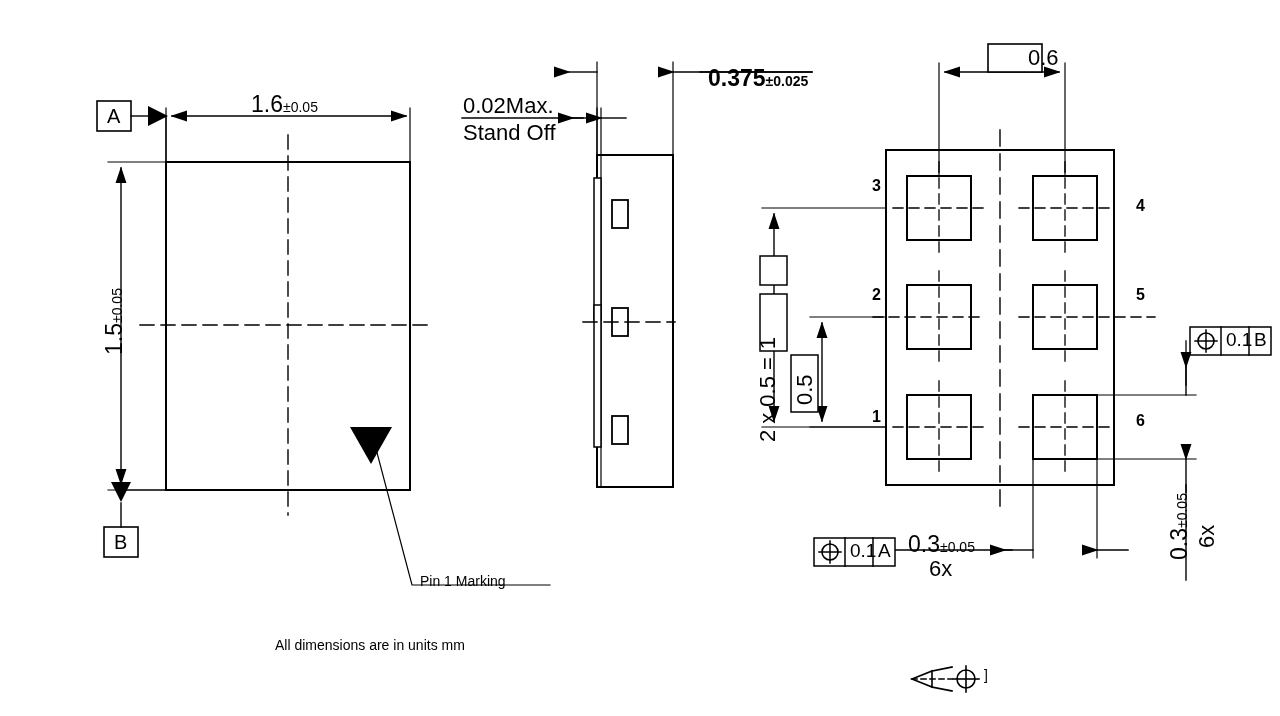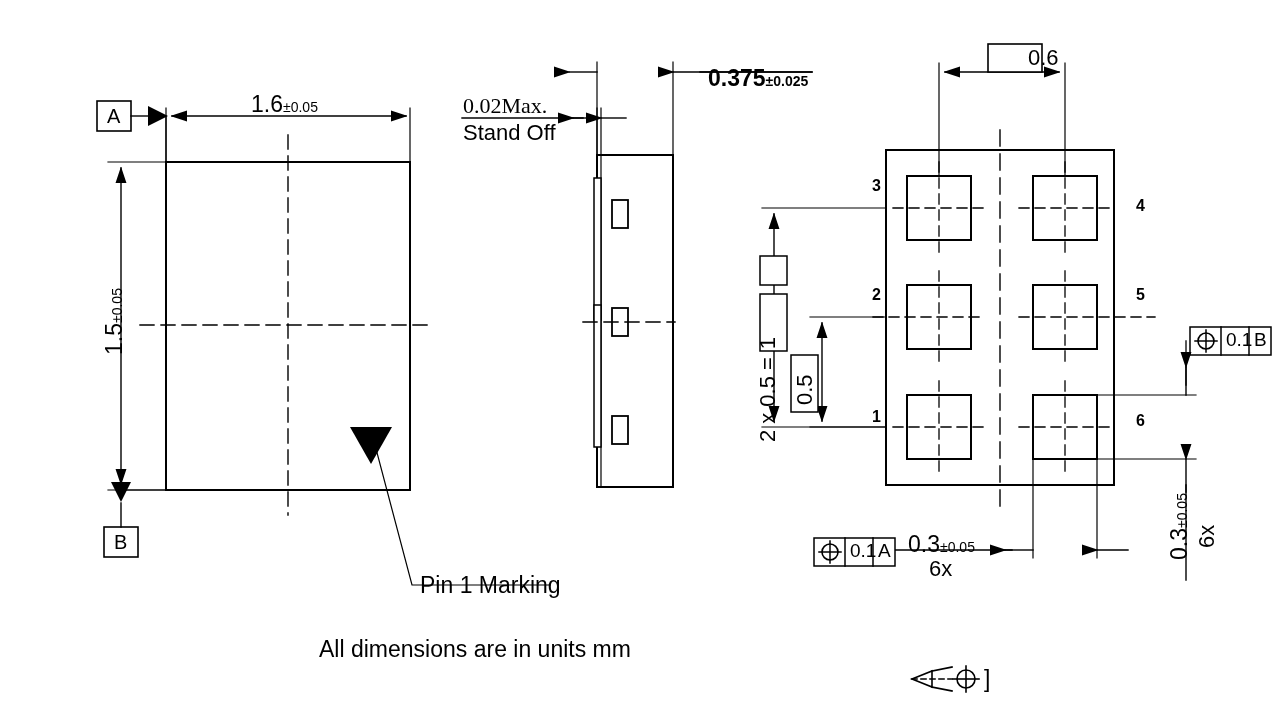--- a/index.html
+++ b/index.html
@@ -4,21 +4,21 @@
 <style>
   html,body{margin:0;padding:0;background:#ffffff;}
   body{width:1280px;height:716px;overflow:hidden;
        font-family:"Liberation Sans","DejaVu Sans",sans-serif;color:#000;}
   #stage{position:relative;width:1280px;height:716px;}
   svg#drawing{position:absolute;left:0;top:0;width:1280px;height:716px;}
   .txt{position:absolute;white-space:nowrap;line-height:1;}
   .dim{font-size:22px;}
   .dimsm{font-size:14px;}
   .dimbig{font-size:23px;}
-  .note{font-size:23px;}
+  .note{font-size:14px;}
   .pinnum{font-size:16px;font-weight:bold;}
   .datum{font-size:20px;}
   .rot90{transform-origin:left top;transform:rotate(-90deg);}
 </style>
 </head>
 <body>
 
 <div id="stage">
 
 <svg id="drawing" viewBox="0 0 1280 716">
@@ -186,21 +186,21 @@
 <div class="txt" style="left:251px;top:93px;">
   <span class="dimbig">1.6</span><span class="dimsm">±0.05</span>
 </div>
 
 <div class="txt rot90" style="left:103px;top:355px;">
   <span class="dimbig">1.5</span><span class="dimsm">±0.05</span>
 </div>
 
 <div class="txt note" style="left:420px;top:574px;">Pin 1 Marking</div>
 
-<div class="txt" style="left:463px;top:95px;font-family:Liberation Serif, serif;">
+<div class="txt" style="left:463px;top:95px;">
   <span class="dim">0.02Max.</span>
 </div>
 <div class="txt" style="left:463px;top:122px;">
   <span class="dim">Stand Off</span>
 </div>
 
 <div class="txt" style="left:708px;top:67px;font-weight:bold;">
   <span class="dimbig">0.375</span><span class="dimsm">±0.025</span>
 </div>
 
@@ -227,16 +227,16 @@
 <div class="txt" style="left:1226px;top:330px;font-size:19px;">0.1</div>
 <div class="txt" style="left:1254px;top:330px;font-size:19px;">B</div>
 
 <div class="txt pinnum" style="left:872px;top:178px;">3</div>
 <div class="txt pinnum" style="left:872px;top:287px;">2</div>
 <div class="txt pinnum" style="left:872px;top:409px;">1</div>
 <div class="txt pinnum" style="left:1136px;top:198px;">4</div>
 <div class="txt pinnum" style="left:1136px;top:287px;">5</div>
 <div class="txt pinnum" style="left:1136px;top:413px;">6</div>
 
-<div class="txt note" style="left:275px;top:638px;margin-left:44px;">All dimensions are in units mm</div>
+<div class="txt note" style="left:275px;top:638px;">All dimensions are in units mm</div>
 <div class="txt note" style="left:984px;top:668px;">]</div>
 
 </div>
 
 </body></html>

